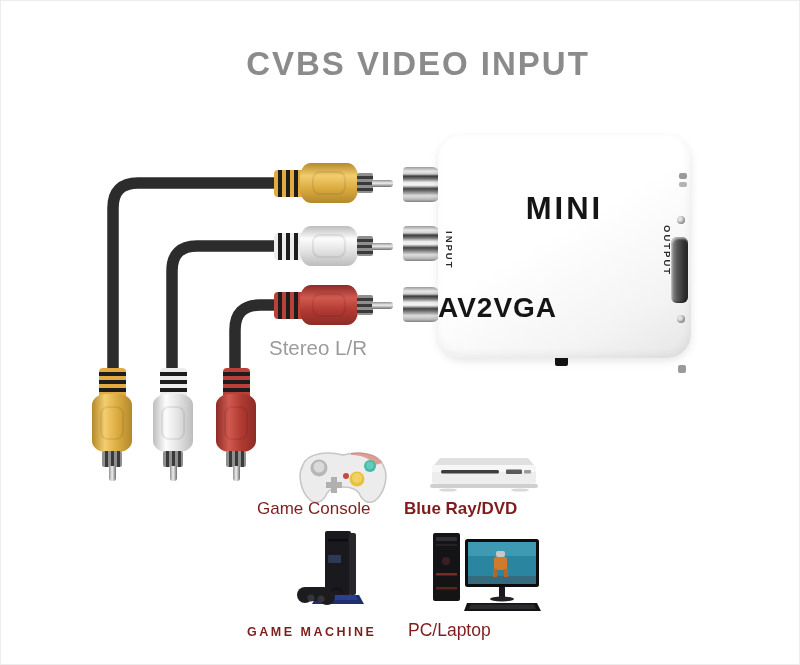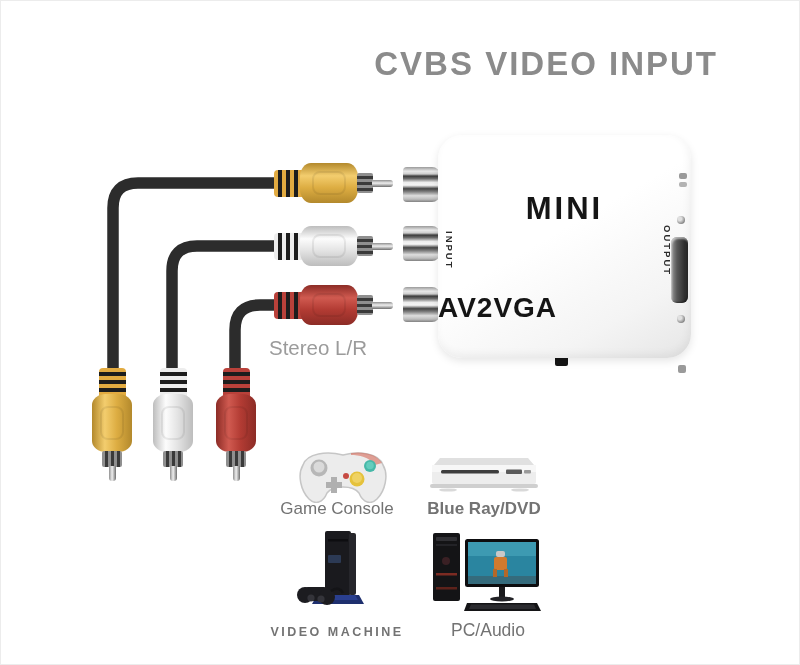--- a/index.html
+++ b/index.html
@@ -4,21 +4,21 @@
 <style>
   html,body{margin:0;padding:0;background:#fff;}
   #canvas{
     position:relative;width:800px;height:665px;background:#ffffff;
     font-family:"Liberation Sans",sans-serif;overflow:hidden;
     border:1px solid #ececec;box-sizing:border-box;
   }
   .abs{position:absolute;}
 
   
-  .title{left:117px;top:44px;width:600px;text-align:right;
+  .title{left:117px;top:44px;width:600px;text-align:center;
     font-size:33px;font-weight:bold;letter-spacing:2px;color:#8b8b8b;}
 
   
   .box{left:437px;top:134px;width:253px;height:223px;border-radius:24px;
     background:linear-gradient(150deg,#ffffff 45%,#f4f4f4 78%,#e6e6e6 100%);
     box-shadow:0 3px 9px rgba(0,0,0,.10), inset -2px -4px 8px rgba(0,0,0,.05);
     z-index:2;}
   .mini-logo{left:0;top:56px;width:100%;text-align:center;
     font-size:31px;font-weight:900;letter-spacing:3px;color:#151515;}
   .model{left:0;top:157px;width:100%;text-align:left;
@@ -82,21 +82,21 @@
   .plug-d .pin{position:absolute;top:99px;left:16.5px;height:15px;width:7px;
     border-radius:0 0 3px 3px;
     background:linear-gradient(to right,#8f8f8f,#efefef 45%,#6e6e6e);}
 
   .plug-yellow{--ribs:#e2ab41;--b2:#f3cd6e;--b3:#ddad42;--b4:#b3892c;}
   .plug-white {--ribs:#ededed;--b2:#fcfcfc;--b3:#e3e3e3;--b4:#bdbdbd;}
   .plug-red   {--ribs:#b9413a;--b2:#d05a50;--b3:#b23b33;--b4:#8c2c26;}
 
   
   .audio-note{left:268px;top:333px;font-size:20.5px;color:#9b9b9b;line-height:1.38;z-index:5;}
-  .dev-label{color:#737373;text-align:center;z-index:5;}
+  .dev-label{color:#7f1d1d;z-index:5;}
   .lbl-game-console{left:256px;top:498px;width:160px;font-size:17px;}
   .lbl-bluray{left:403px;top:498px;width:160px;font-size:17px;font-weight:bold;}
   .lbl-game-machine{left:246px;top:624px;width:180px;font-size:12.5px;font-weight:bold;letter-spacing:2.5px;}
   .lbl-pc{left:407px;top:619px;width:160px;font-size:17.5px;}
 
   .icon{z-index:4;}
 </style>
 </head>
 <body>
 
@@ -205,21 +205,21 @@
     <rect x="33" y="10" width="20" height="2.5" fill="#0d0d10"></rect>
     <polygon points="22,66 64,66 69,75 17,75" fill="#1e2f6e"></polygon>
     <polygon points="26,66 60,66 63,71 23,71" fill="#2a3f8f"></polygon>
     <rect x="6" y="58" width="30" height="14" rx="7" fill="#1c1c20"></rect>
     <circle cx="10" cy="66" r="8" fill="#1c1c20"></circle>
     <circle cx="32" cy="68" r="8" fill="#1c1c20"></circle>
     <circle cx="16" cy="69" r="3.6" fill="#34343a"></circle>
     <circle cx="26" cy="70" r="3.6" fill="#34343a"></circle>
     <path d="M36,62 C42,58 46,60 48,64" stroke="#141417" stroke-width="2.5" fill="none"></path>
   </svg>
-  <div class="abs dev-label lbl-game-machine">VIDEO MACHINE</div>
+  <div class="abs dev-label lbl-game-machine">GAME MACHINE</div>
 
   <svg class="abs icon" style="left:430px;top:530px;" width="112" height="84" viewBox="0 0 112 84">
     <rect x="2" y="2" width="27" height="68" rx="2" fill="#141416"></rect>
     <rect x="5" y="6" width="21" height="4" rx="1" fill="#303034"></rect>
     <rect x="5" y="13" width="21" height="2" fill="#232327"></rect>
     <rect x="5" y="42" width="21" height="2.5" fill="#7c2b22"></rect>
     <rect x="5" y="56" width="21" height="2.5" fill="#5d221b"></rect>
     <circle cx="15" cy="30" r="4" fill="#3a2024"></circle>
     <rect x="34" y="8" width="74" height="48" rx="2.5" fill="#0d0d0f"></rect>
     <rect x="37" y="11" width="68" height="42" fill="#2a85a0"></rect>
@@ -227,15 +227,15 @@
     <rect x="37" y="45" width="68" height="8" fill="#356b7c"></rect>
     <rect x="63" y="26" width="13" height="13" rx="2" fill="#d07a2e"></rect>
     <rect x="65" y="20" width="9" height="6" rx="2" fill="#c8c8c8"></rect>
     <rect x="62" y="38" width="4" height="8" fill="#b3682a"></rect>
     <rect x="73" y="38" width="4" height="8" fill="#b3682a"></rect>
     <rect x="68" y="56" width="6" height="11" fill="#1a1a1c"></rect>
     <ellipse cx="71" cy="68" rx="12" ry="2.5" fill="#222226"></ellipse>
     <polygon points="36,72 106,72 110,80 33,80" fill="#141416"></polygon>
     <polygon points="40,73.5 103,73.5 105,78 38,78" fill="#2b2b2f"></polygon>
   </svg>
-  <div class="abs dev-label lbl-pc">PC/Audio</div>
+  <div class="abs dev-label lbl-pc">PC/Laptop</div>
 
 </div>
 
 </body></html>

